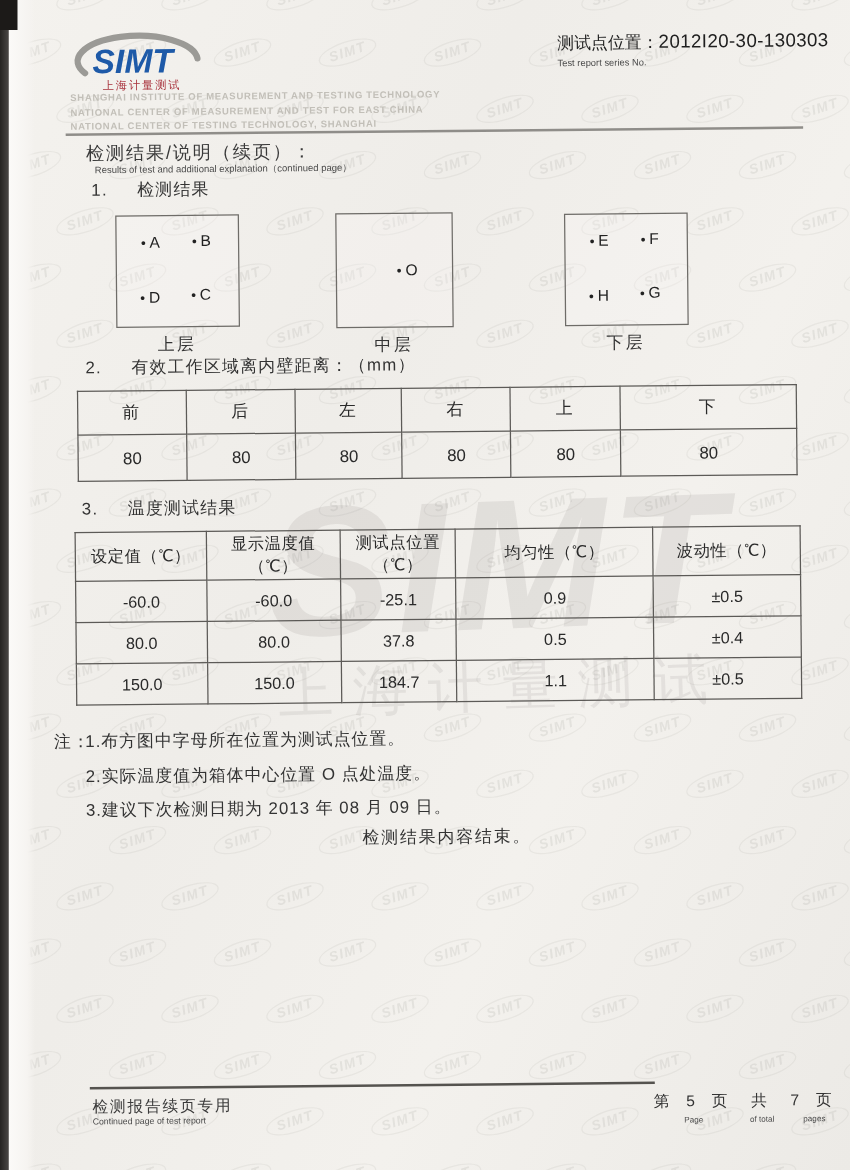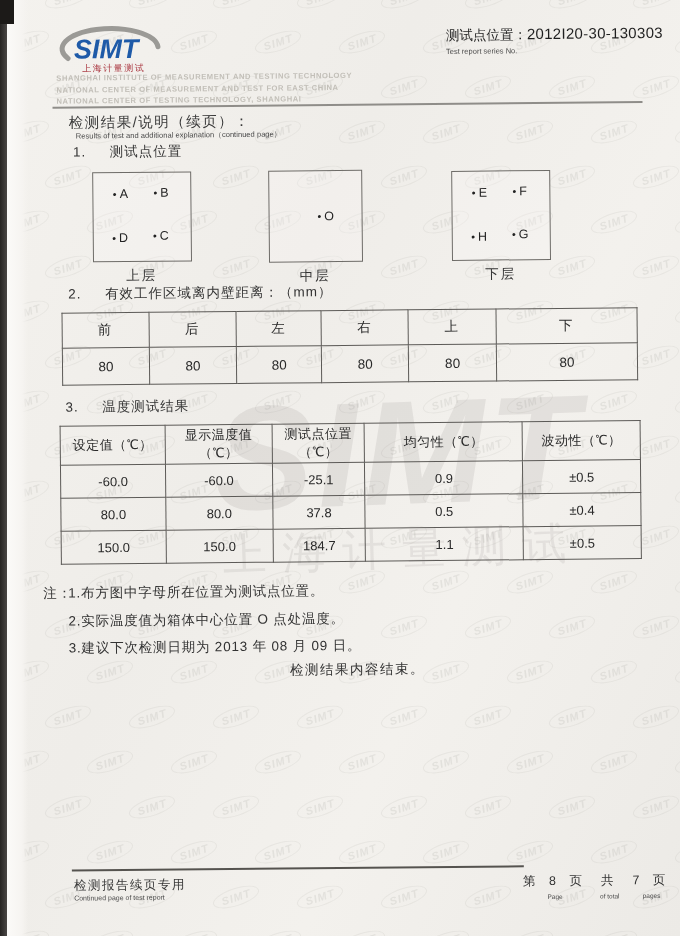--- a/index.html
+++ b/index.html
@@ -327,21 +327,21 @@
       <div class="line2">Test report series No.</div>
     </div>
 
     <div class="hdr-rule"></div>
 
     <div class="sec-title">检测结果/说明（续页）：</div>
     <div class="sec-sub">Results of test and additional explanation（continued page）</div>
 
     <div class="item item1">
       <span class="no">1.</span>
-      <span>测试点位置</span>
+      <span>检测结果</span>
     </div>
 
     <div class="diag diag-1">
       <div class="box">
         <span class="pt pos-tl"><span class="dot">•</span><span>A</span></span>
         <span class="pt pos-tr"><span class="dot">•</span><span>B</span></span>
         <span class="pt pos-bl"><span class="dot">•</span><span>D</span></span>
         <span class="pt pos-br"><span class="dot">•</span><span>C</span></span>
       </div>
       <div class="cap">上层</div>
@@ -448,21 +448,21 @@
     <div class="note-line note-2">2.实际温度值为箱体中心位置 O 点处温度。</div>
     <div class="note-line note-3">3.建议下次检测日期为 2013 年 08 月 09 日。</div>
     <div class="end-text">检测结果内容结束。</div>
 
     <div class="ftr-rule"></div>
     <div class="ftr-left-cn">检测报告续页专用</div>
     <div class="ftr-left-en">Continued page of test report</div>
 
     <div class="ftr-page">
       <div class="grp">
-        <div class="cn">第 8 页</div>
+        <div class="cn">第 5 页</div>
         <div class="en">Page</div>
       </div>
       <div class="grp">
         <div class="cn">共</div>
         <div class="en">of total</div>
       </div>
       <div class="grp">
         <div class="cn">7 页</div>
         <div class="en">pages</div>
       </div>

